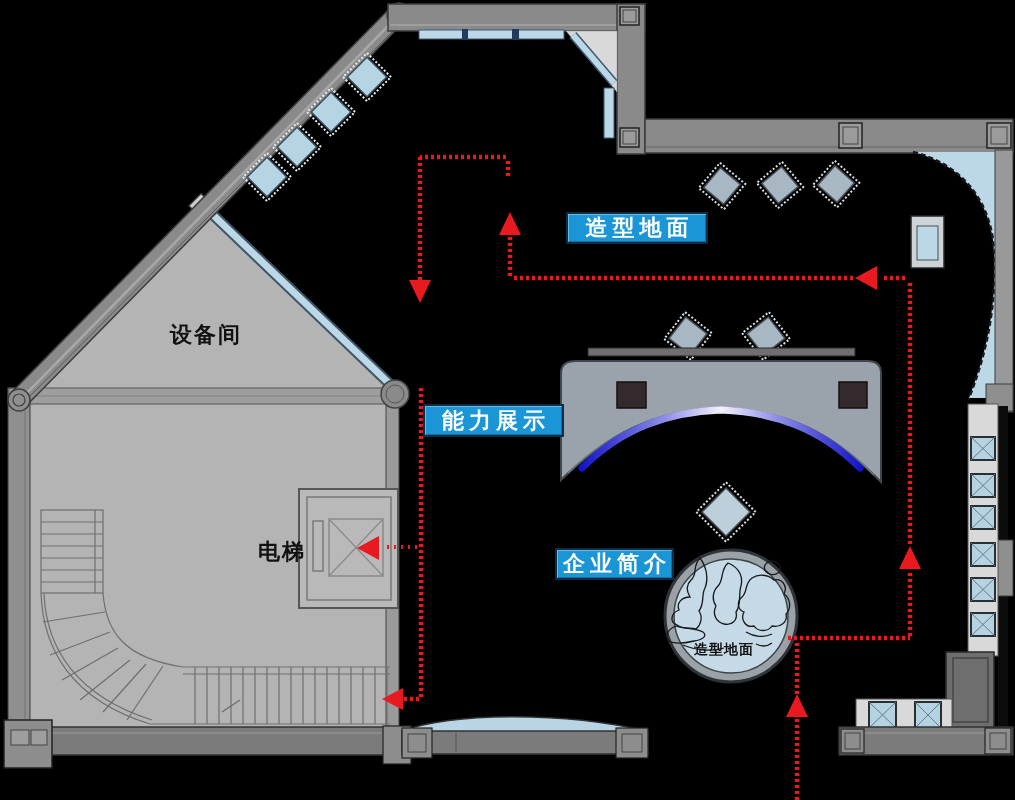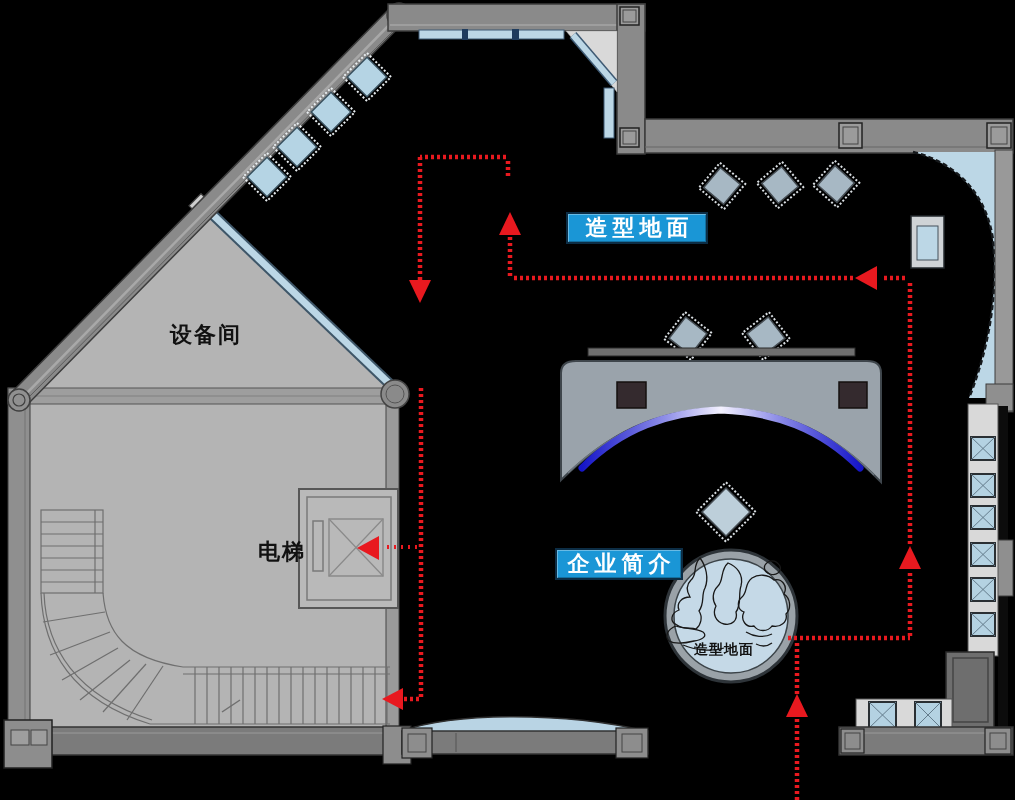--- a/index.html
+++ b/index.html
@@ -6,21 +6,21 @@
   .plan{position:relative;width:1015px;height:800px;background:#000;overflow:hidden;
         font-family:"Liberation Sans","DejaVu Sans",sans-serif;}
   .plan svg{position:absolute;left:0;top:0;}
   .zone-label{position:absolute;display:flex;align-items:center;justify-content:center;
         background:var(--c-label_blue,#1a96d6);border:2px solid var(--c-label_border,#0c2d45);
         box-shadow:inset 1px 1px 0 rgba(255,255,255,.35), inset -1px -1px 0 rgba(0,0,0,.25);
         color:var(--c-text_white,#fff);font-weight:bold;font-size:22px;letter-spacing:5px;
         text-indent:5px;box-sizing:border-box;}
   #lbl-dev{left:566px;top:212px;width:142px;height:32px;}
   #lbl-cap{left:423px;top:404px;width:141px;height:33px;}
-  #lbl-comp{left:555px;top:548px;width:128px;height:32px;}
+  #lbl-comp{left:555px;top:548px;width:119px;height:32px;}
   .room-label{position:absolute;color:var(--c-text_black,#111);font-weight:bold;
         font-size:22px;letter-spacing:2px;white-space:nowrap;}
   #lbl-equip{left:170px;top:320px;}
   #lbl-elev{left:258px;top:537px;}
   #lbl-floor{left:694px;top:641px;font-size:14px;letter-spacing:1px;}
 </style>
 </head>
 <body>
 
 <div class="plan">
@@ -302,17 +302,18 @@
     <polygon points="910,546 899,569 921,569"></polygon>
     <polygon points="855,278 877,266 877,290"></polygon>
     <polygon points="510,212 499,235 521,235"></polygon>
     <polygon points="420,303 409,280 431,280"></polygon>
     <polygon points="357,548 379,536 379,560"></polygon>
     <polygon points="382,699 403,688 403,710"></polygon>
   </g>
 </svg>
 
   <div class="zone-label" id="lbl-dev">造型地面</div>
+  <div class="zone-label" id="lbl-cap">能力展示</div>
   <div class="zone-label" id="lbl-comp">企业简介</div>
   <div class="room-label" id="lbl-equip">设备间</div>
   <div class="room-label" id="lbl-elev">电梯</div>
   <div class="room-label" id="lbl-floor">造型地面</div>
 </div>
 
 </body></html>

